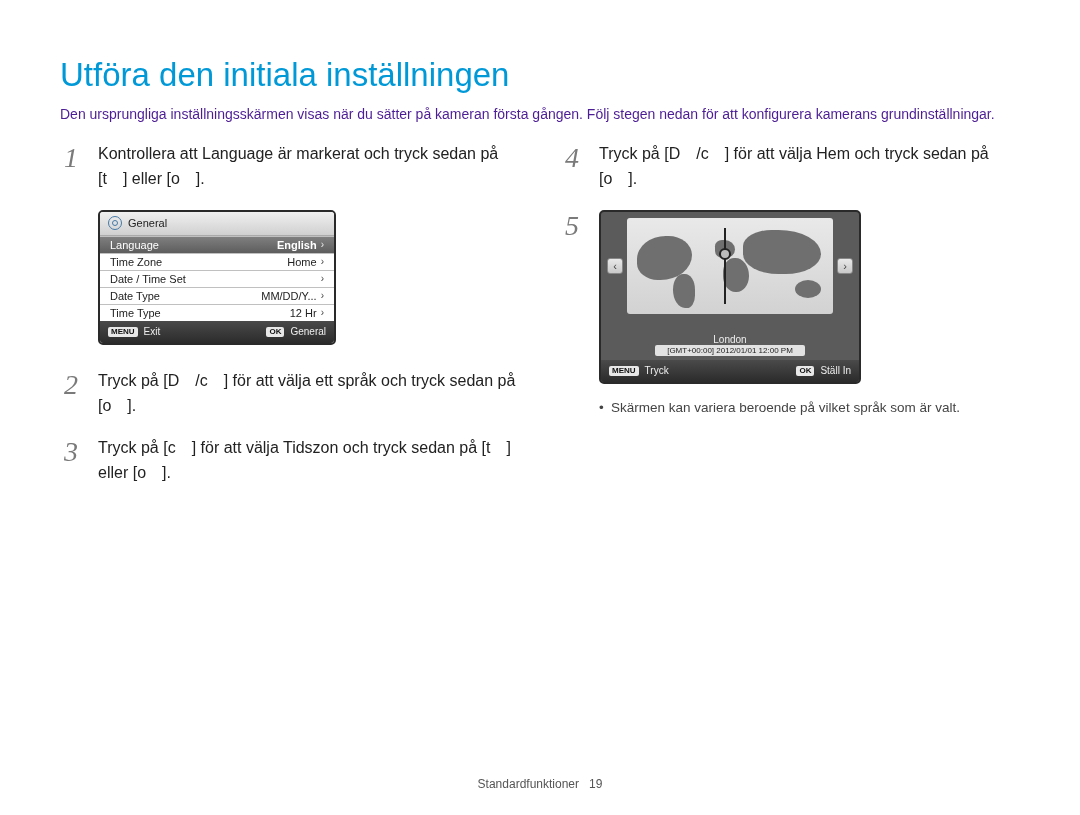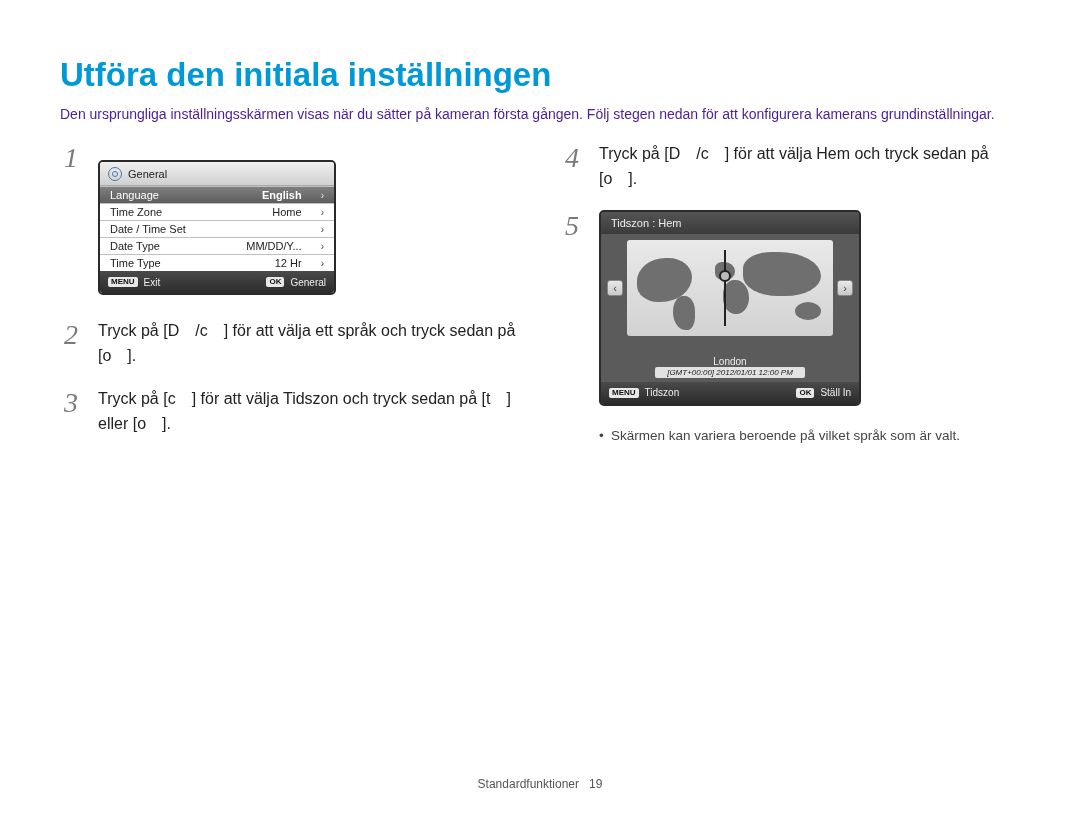--- a/index.html
+++ b/index.html
@@ -10,21 +10,21 @@
     background: #fff;
     font-family: Arial, Helvetica, sans-serif;
     color: #222;
     position: relative;
   }
   .page {
     padding: 56px 60px 0 60px;
   }
   .title {
     font-size: 33px;
-    font-weight: 700;
+    font-weight: 400;
     color: #0099d8;
     margin: 0 0 10px 0;
   }
   .intro {
     font-size: 14px;
     line-height: 1.45;
     color: #4c1d95;
     margin: 0 0 18px 0;
   }
   .columns {
@@ -103,21 +103,21 @@
     align-items: center;
     height: 17px;
     padding: 0 10px;
     border-top: 1px solid #c0c0c0;
     background: #fff;
   }
   .cam .row.sel {
     background: linear-gradient(#7f7f7f,#5d5d5d);
     color: #fff;
   }
-  .cam .row .r { display: flex; align-items: center; gap: 19px; }
+  .cam .row .r { display: flex; align-items: center; gap: 4px; }
   .chev { font-size: 10px; color: inherit; opacity: .85; }
   .cam .bottom {
     display: flex;
     align-items: center;
     height: 22px;
     background: linear-gradient(#4a4a4a,#2b2b2b);
     color: #eee;
     font-size: 10px;
     padding: 0 8px;
     gap: 6px;
@@ -189,21 +189,20 @@
   }
   .tz .ts {
     text-align: center;
     background: #e2e2e2;
     font-size: 8px;
     color: #222;
     width: 150px;
     margin: 0 auto 4px auto;
     border-radius: 2px;
     padding: 1px 0;
-    font-style: italic;
   }
   .tz .bottom {
     display: flex;
     align-items: center;
     height: 22px;
     background: linear-gradient(#4a4a4a,#2b2b2b);
     color: #eee;
     font-size: 10px;
     padding: 0 8px;
     gap: 6px;
@@ -225,20 +224,21 @@
 <div class="page">
   <h1 class="title">Utföra den initiala inställningen</h1>
   <p class="intro">Den ursprungliga inställningsskärmen visas när du sätter på kameran första gången. Följ stegen nedan för att konfigurera kamerans grundinställningar.</p>
 
   <div class="columns">
 
     <div class="col">
 
       <div class="step">
         <span class="num">1</span>
+        <span>Kontrollera att Language är markerat och tryck sedan på [t ] eller [o ].</span>
       </div>
 
       <div class="cam">
         <div class="top">
           <span class="gear"></span>
           <span>General</span>
         </div>
         <div class="row sel">
           <span>Language</span>
           <span class="r">
@@ -298,48 +298,47 @@
       <div class="step">
         <span class="num">4</span>
         <span>Tryck på [D /c ] för att välja Hem och tryck sedan på [o ].</span>
       </div>
 
       <div class="step">
         <span class="num">5</span>
       </div>
 
       <div class="tz">
-        <div class="hdr">Tidszon : Hem</div>
         <div class="maprow">
           <div class="navbtn">‹</div>
           <div class="worldmap">
             <div class="continent" style="left:10px;top:18px;width:55px;height:44px;border-radius:55% 45% 60% 40%"></div>
             <div class="continent" style="left:46px;top:56px;width:22px;height:34px;border-radius:50% 50% 40% 60%"></div>
             <div class="continent" style="left:88px;top:22px;width:20px;height:18px"></div>
             <div class="continent" style="left:96px;top:40px;width:26px;height:34px;border-radius:45% 55% 50% 50%"></div>
             <div class="continent" style="left:116px;top:12px;width:78px;height:44px;border-radius:40% 60% 50% 50%"></div>
             <div class="continent" style="left:168px;top:62px;width:26px;height:18px;border-radius:50%"></div>
 
             <div style="position:absolute;left:97px;top:10px;width:2px;height:76px;background:#222"></div>
             <div style="position:absolute;left:92px;top:30px;width:12px;height:12px;border:2px solid #222;border-radius:50%;background:#bbb"></div>
           </div>
           <div class="navbtn">›</div>
         </div>
         <div class="city">London</div>
         <div class="ts">[GMT+00:00] 2012/01/01 12:00 PM</div>
         <div class="bottom">
           <span class="kbadge">MENU</span>
-          <span>Tidszon</span>
+          <span>Tryck</span>
           <span class="spacer"></span>
           <span class="okbadge">OK</span>
           <span>Ställ In</span>
         </div>
       </div>
 
-      <div class="bullet" style="margin-top:20px">
+      <div class="bullet" style="margin-top:14px">
         <span>Skärmen kan variera beroende på vilket språk som är valt.</span>
       </div>
     </div>
   </div>
 </div>
 
 <div class="footer">
   <span>Standardfunktioner</span>
   &nbsp;
   <span>19</span>

